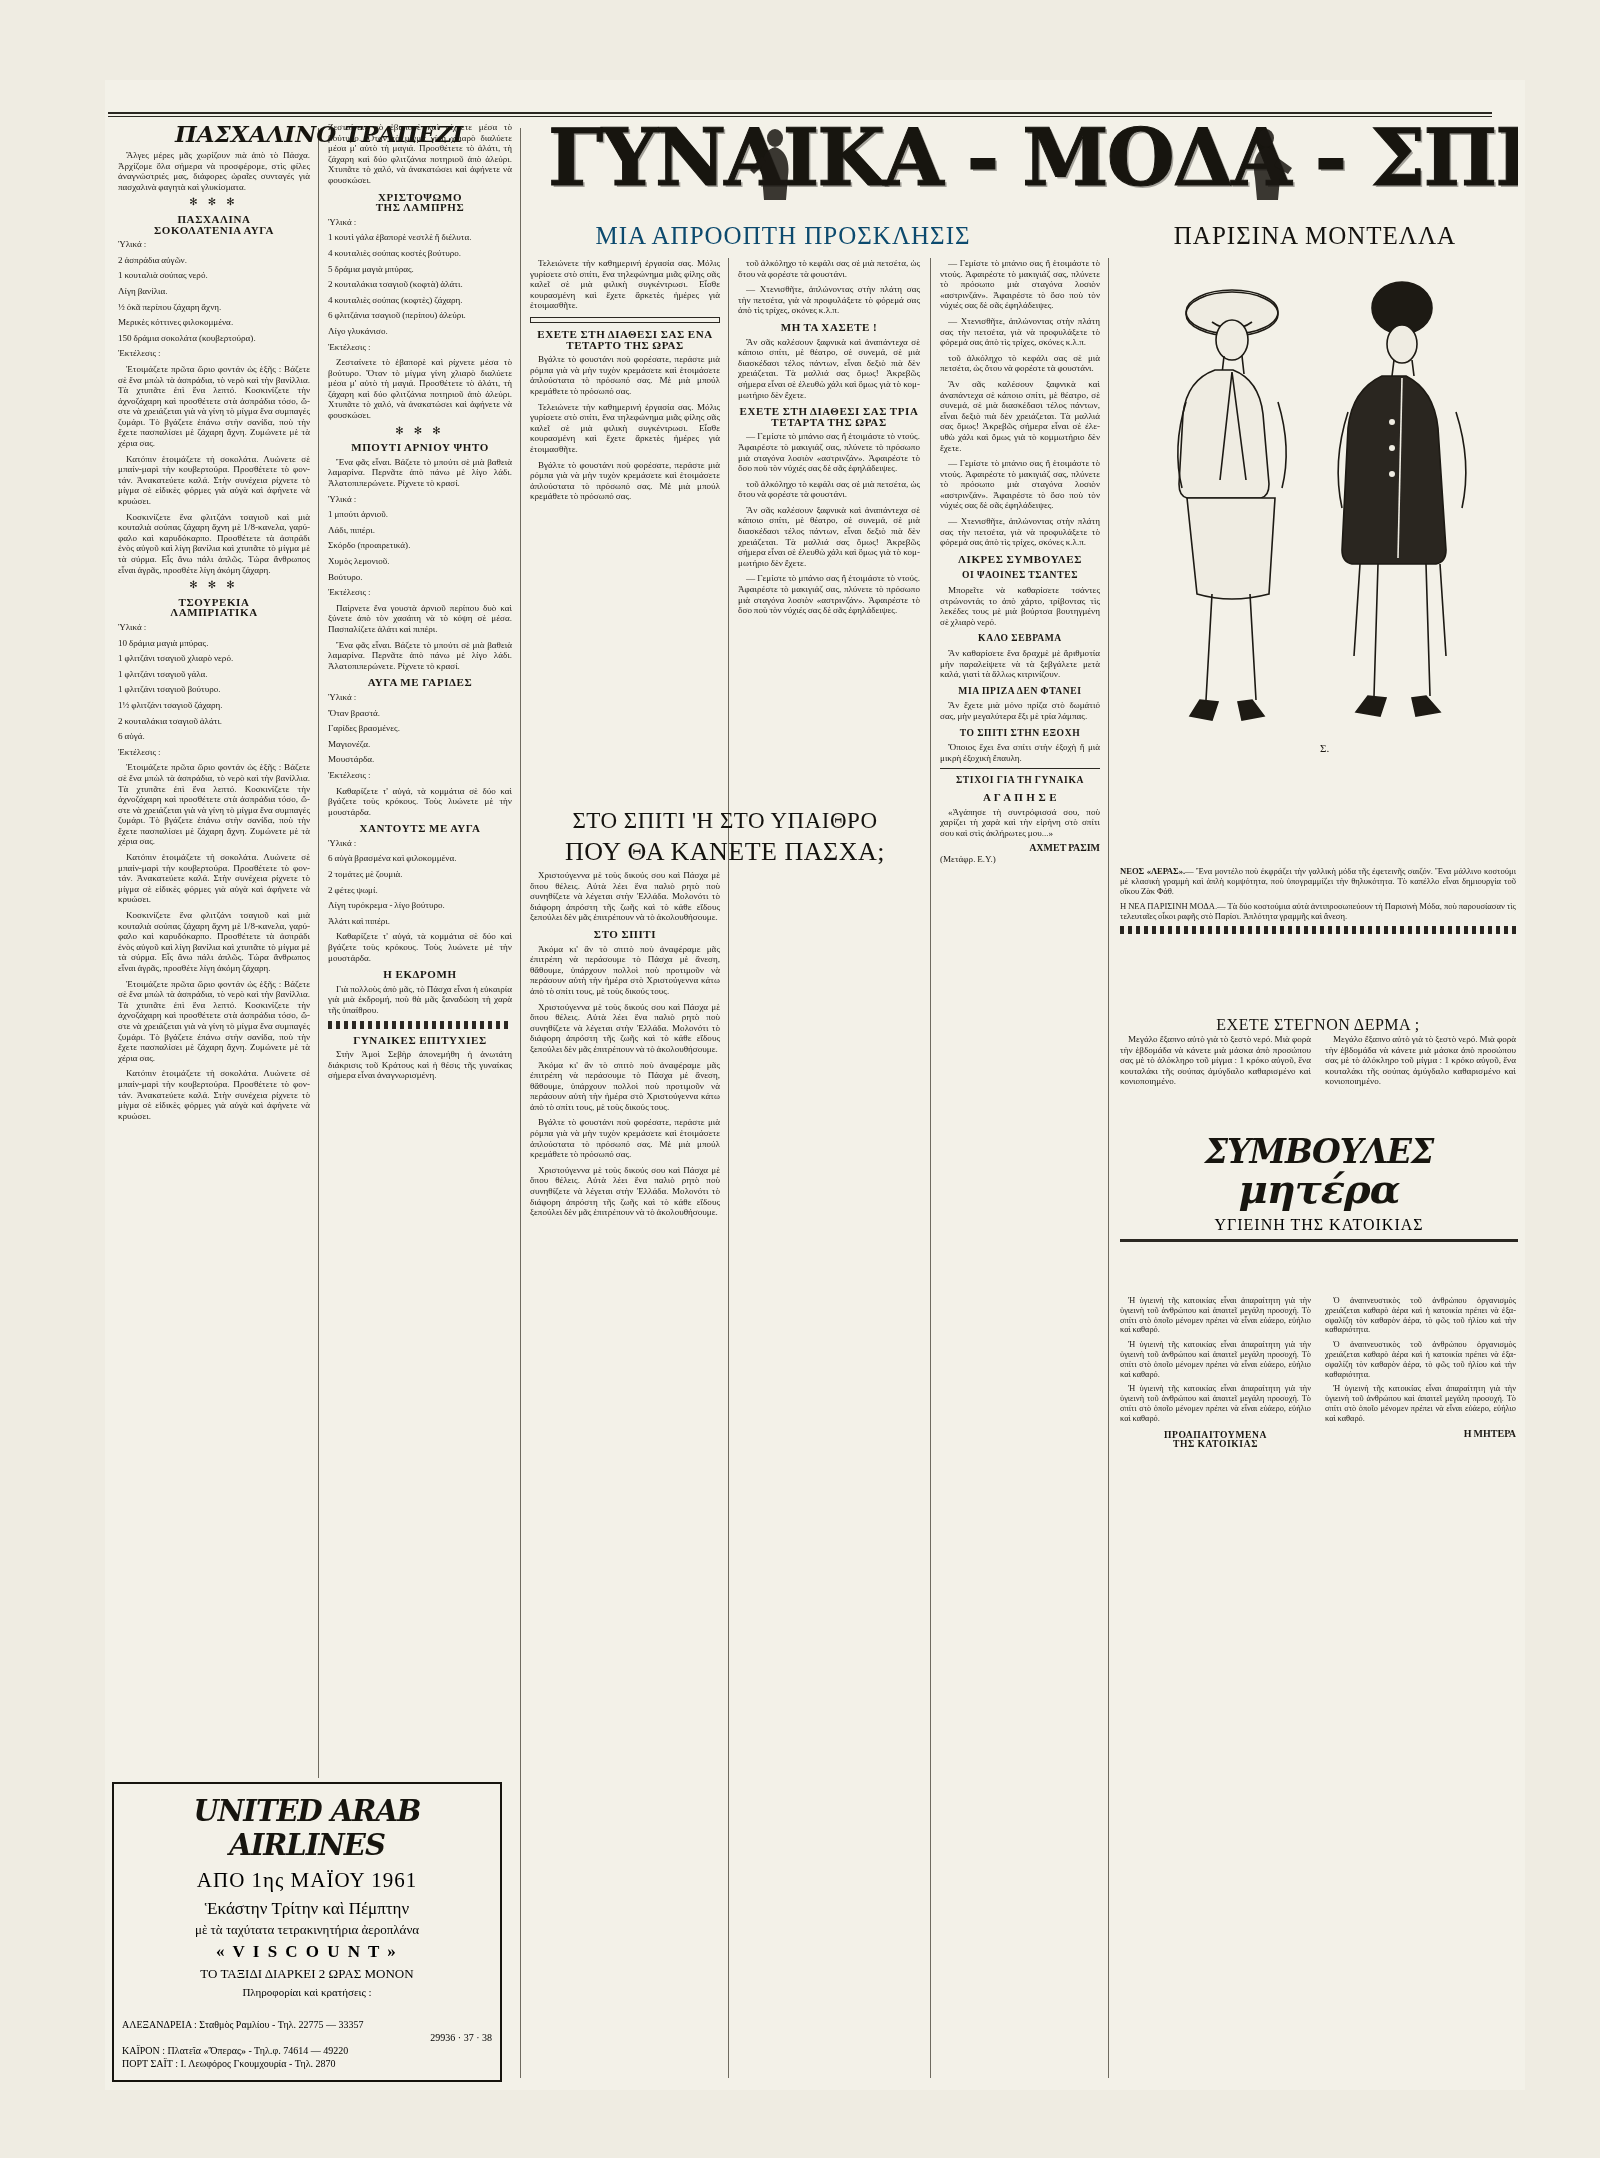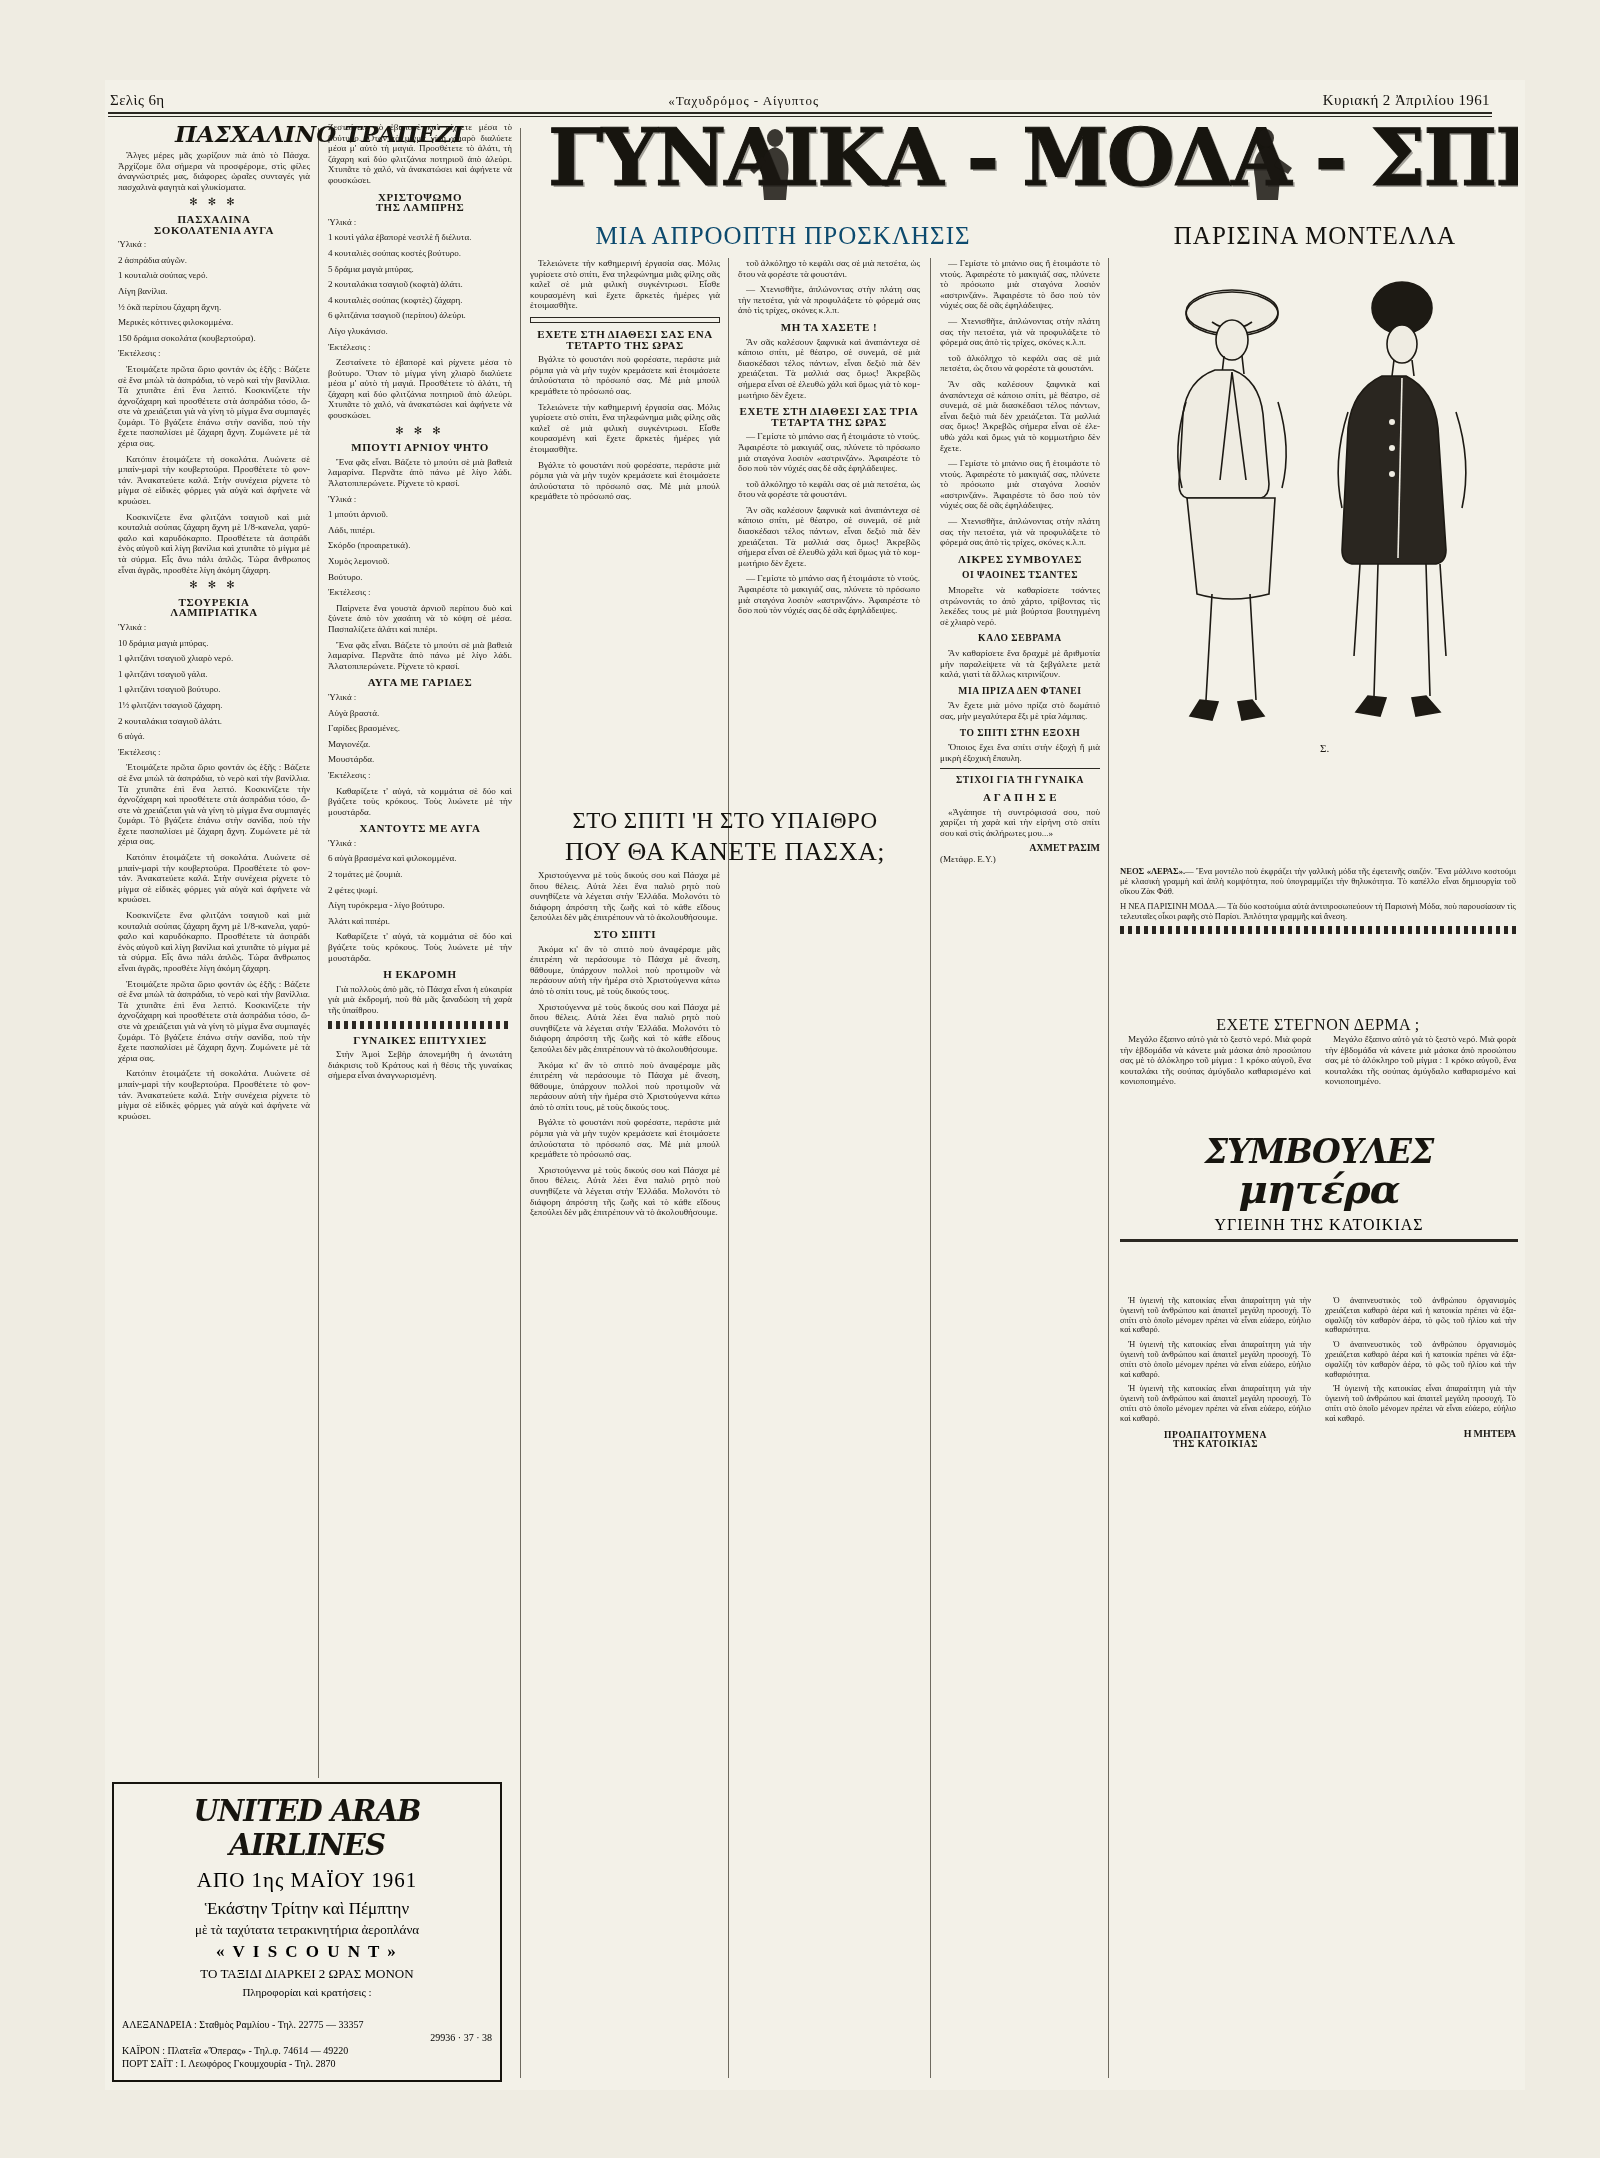--- a/index.html
+++ b/index.html
@@ -167,25 +167,20 @@
   .vrule{
     position:absolute;width:1px;background:#6f6b60;
   }
 </style>
 </head>
 <body>
 
 <div class="page">
   <div class="paper"></div>
 
-  <div class="topline">
-    <span>Σελὶς 6η</span>
-    <span class="mid">«Ταχυδρόμος - Αίγυπτος</span>
-    <span>Κυριακή 2 Ἀπριλίου 1961</span>
-  </div>
   <div class="rule"></div>
   <div class="rule2"></div>
 
   <div class="banner">
     <div class="banner-text">ΓΥΝΑΙΚΑ - ΜΟΔΑ - ΣΠΙΤΙ</div>
     <svg class="banner-deco l" viewBox="0 0 62 78">
       <ellipse cx="31" cy="12" rx="8" ry="9" fill="#1a1712"></ellipse>
       <path d="M31 21 C20 24 16 36 18 50 L20 74 L42 74 L44 50 C46 36 42 24 31 21 Z" fill="#1a1712"></path>
       <path d="M18 30 L6 44 L10 48 L22 36 Z" fill="#1a1712"></path>
     </svg>
@@ -263,21 +258,21 @@
     <p class="noind">1 μπούτι ἀρνιοῦ.</p>
     <p class="noind">Λάδι, πιπέρι.</p>
     <p class="noind">Σκόρδο (προαιρετικά).</p>
     <p class="noind">Χυμὸς λεμονιοῦ.</p>
     <p class="noind">Βούτυρο.</p>
     <p class="noind">Ἐκτέλεσις :</p>
     <p>Παίρνετε ἕνα γουστὰ ἀρνιοῦ περίπου δυὸ καὶ ξύνετε ἀπὸ τὸν χασάπη νὰ τὸ κόψη σὲ μέσα. Πασπαλίζετε ἁλάτι καὶ πιπέρι.</p>
     <p>Ἕνα φᾶς εἶναι. Βάζετε τὸ μπού­τι σὲ μιὰ βαθειὰ λαμαρίνα. Περνᾶτε ἀπὸ πάνω μὲ λίγο λάδι. Ἁλατοπι­περώνετε. Ρίχνετε τὸ κρασί.</p>
     <div class="chead">ΑΥΓΑ ΜΕ ΓΑΡΙΔΕΣ</div>
     <p class="noind">Ὑλικά :</p>
-    <p class="noind">Αὐγὰ βραστά.</p>
+    <p class="noind">Ὅταν βραστά.</p>
     <p class="noind">Γαρίδες βρασμένες.</p>
     <p class="noind">Μαγιονέζα.</p>
     <p class="noind">Μουστάρδα.</p>
     <p class="noind">Ἐκτέλεσις :</p>
     <p>Καθαρίζετε τ' αὐγά, τὰ κομμά­τια σὲ δύο καὶ βγάζετε τοὺς κρό­κους. Τοὺς λυώνετε μὲ τὴν μουστάρδα.</p>
     <div class="chead">ΧΑΝΤΟΥΤΣ ΜΕ ΑΥΓΑ</div>
     <p class="noind">Ὑλικά :</p>
     <p class="noind">6 αὐγὰ βρασμένα καὶ φιλοκομ­μένα.</p>
     <p class="noind">2 τομάτες μὲ ζουμιὰ.</p>
     <p class="noind">2 φέτες ψωμί.</p>

